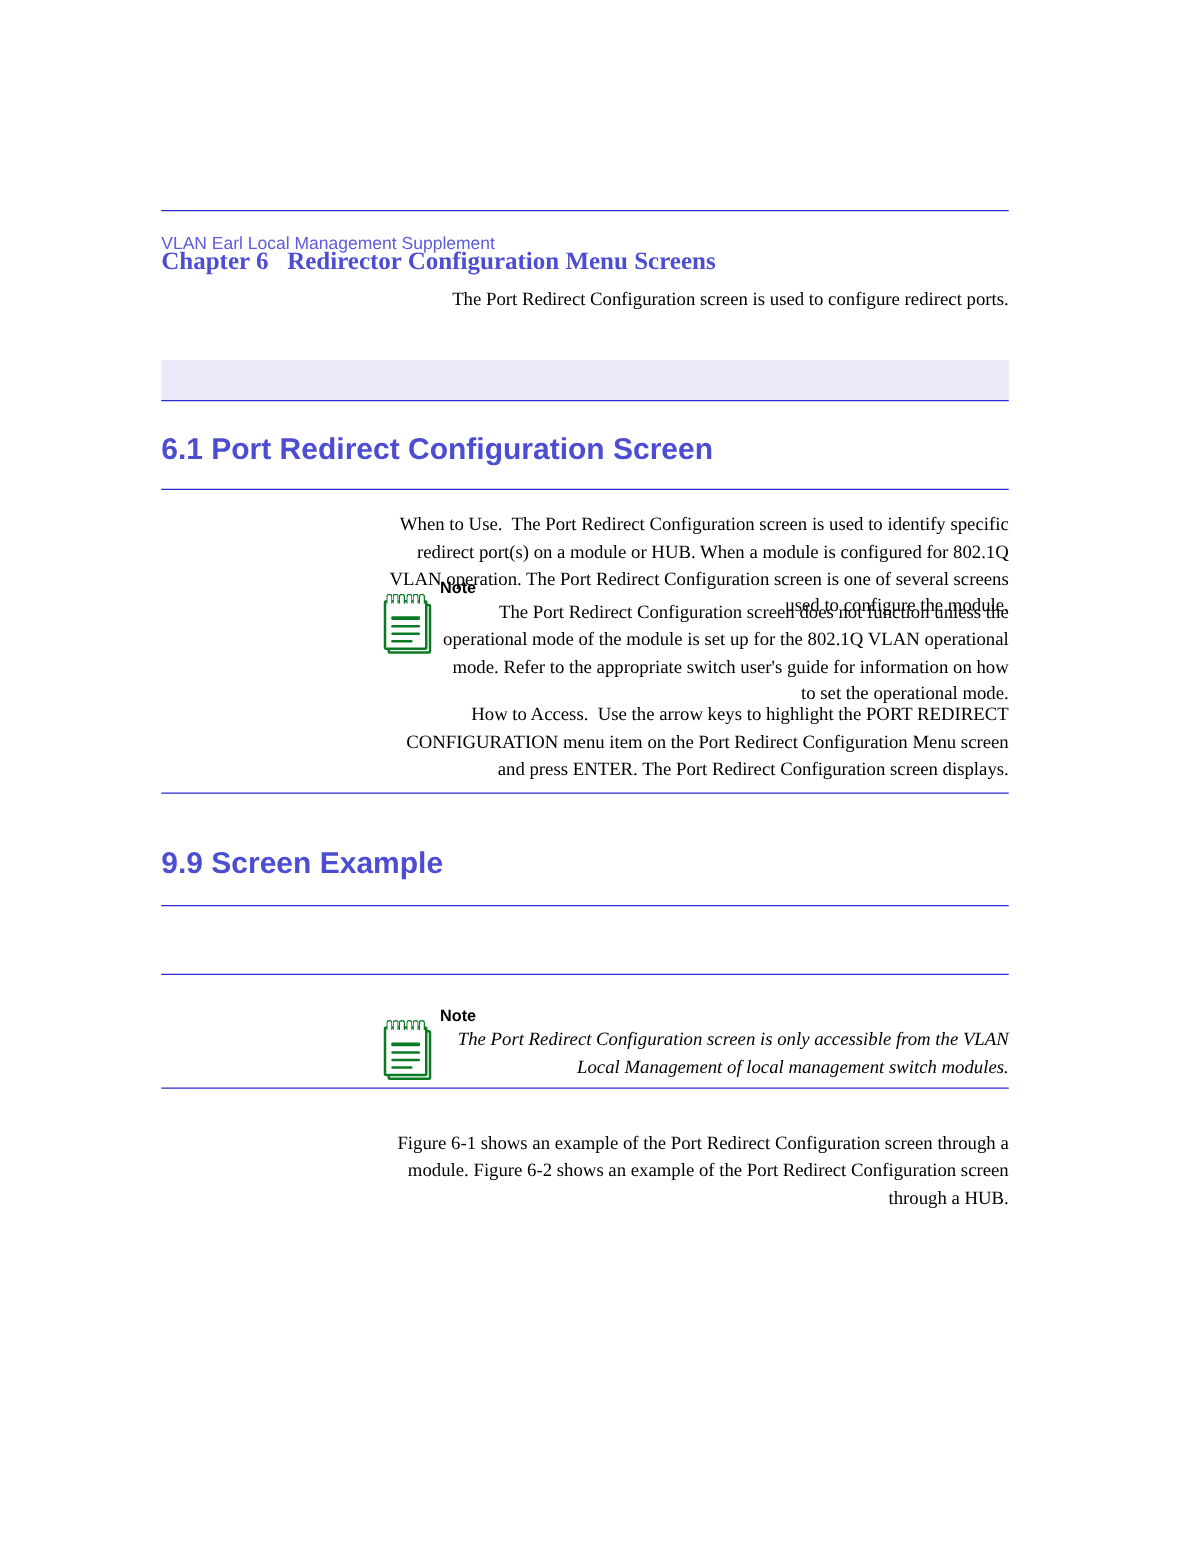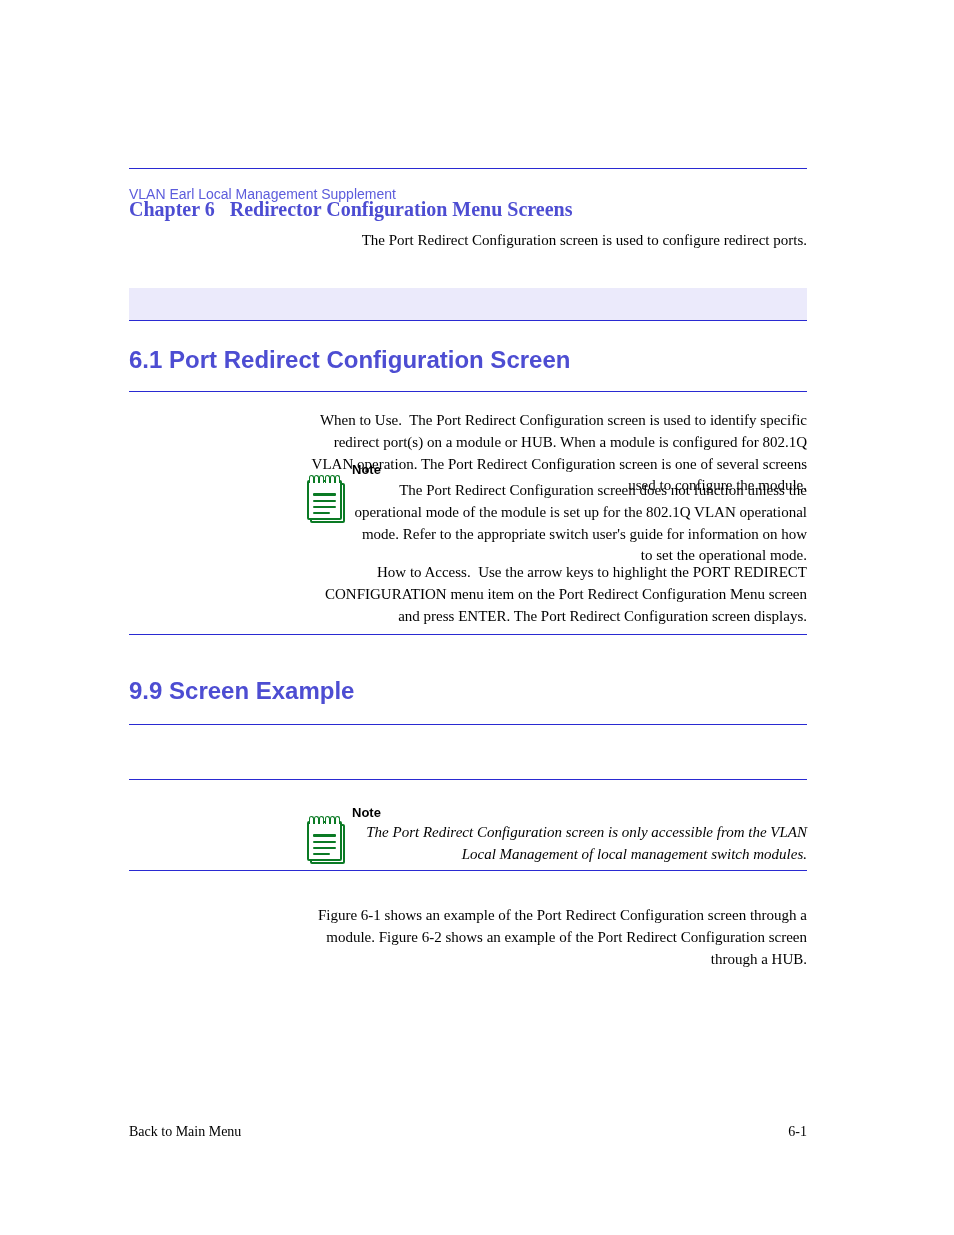--- a/index.html
+++ b/index.html
@@ -230,17 +230,13 @@
         <span></span>
         <span></span>
         <span></span>
       </div>
   </div>
   <div class="body note2-text">The Port Redirect Configuration screen is only accessible from the VLAN Local Management of local management switch modules.</div>
   <div class="hr top7"></div>
 
   <div class="body p3">Figure 6-1 shows an example of the Port Redirect Configuration screen through a module. Figure 6-2 shows an example of the Port Redirect Configuration screen through a HUB.</div>
 
-  <div class="footer">
-    <span>Back to Main Menu</span>
-    <span>6-1</span>
-  </div>
 </div>
 
 </body></html>

